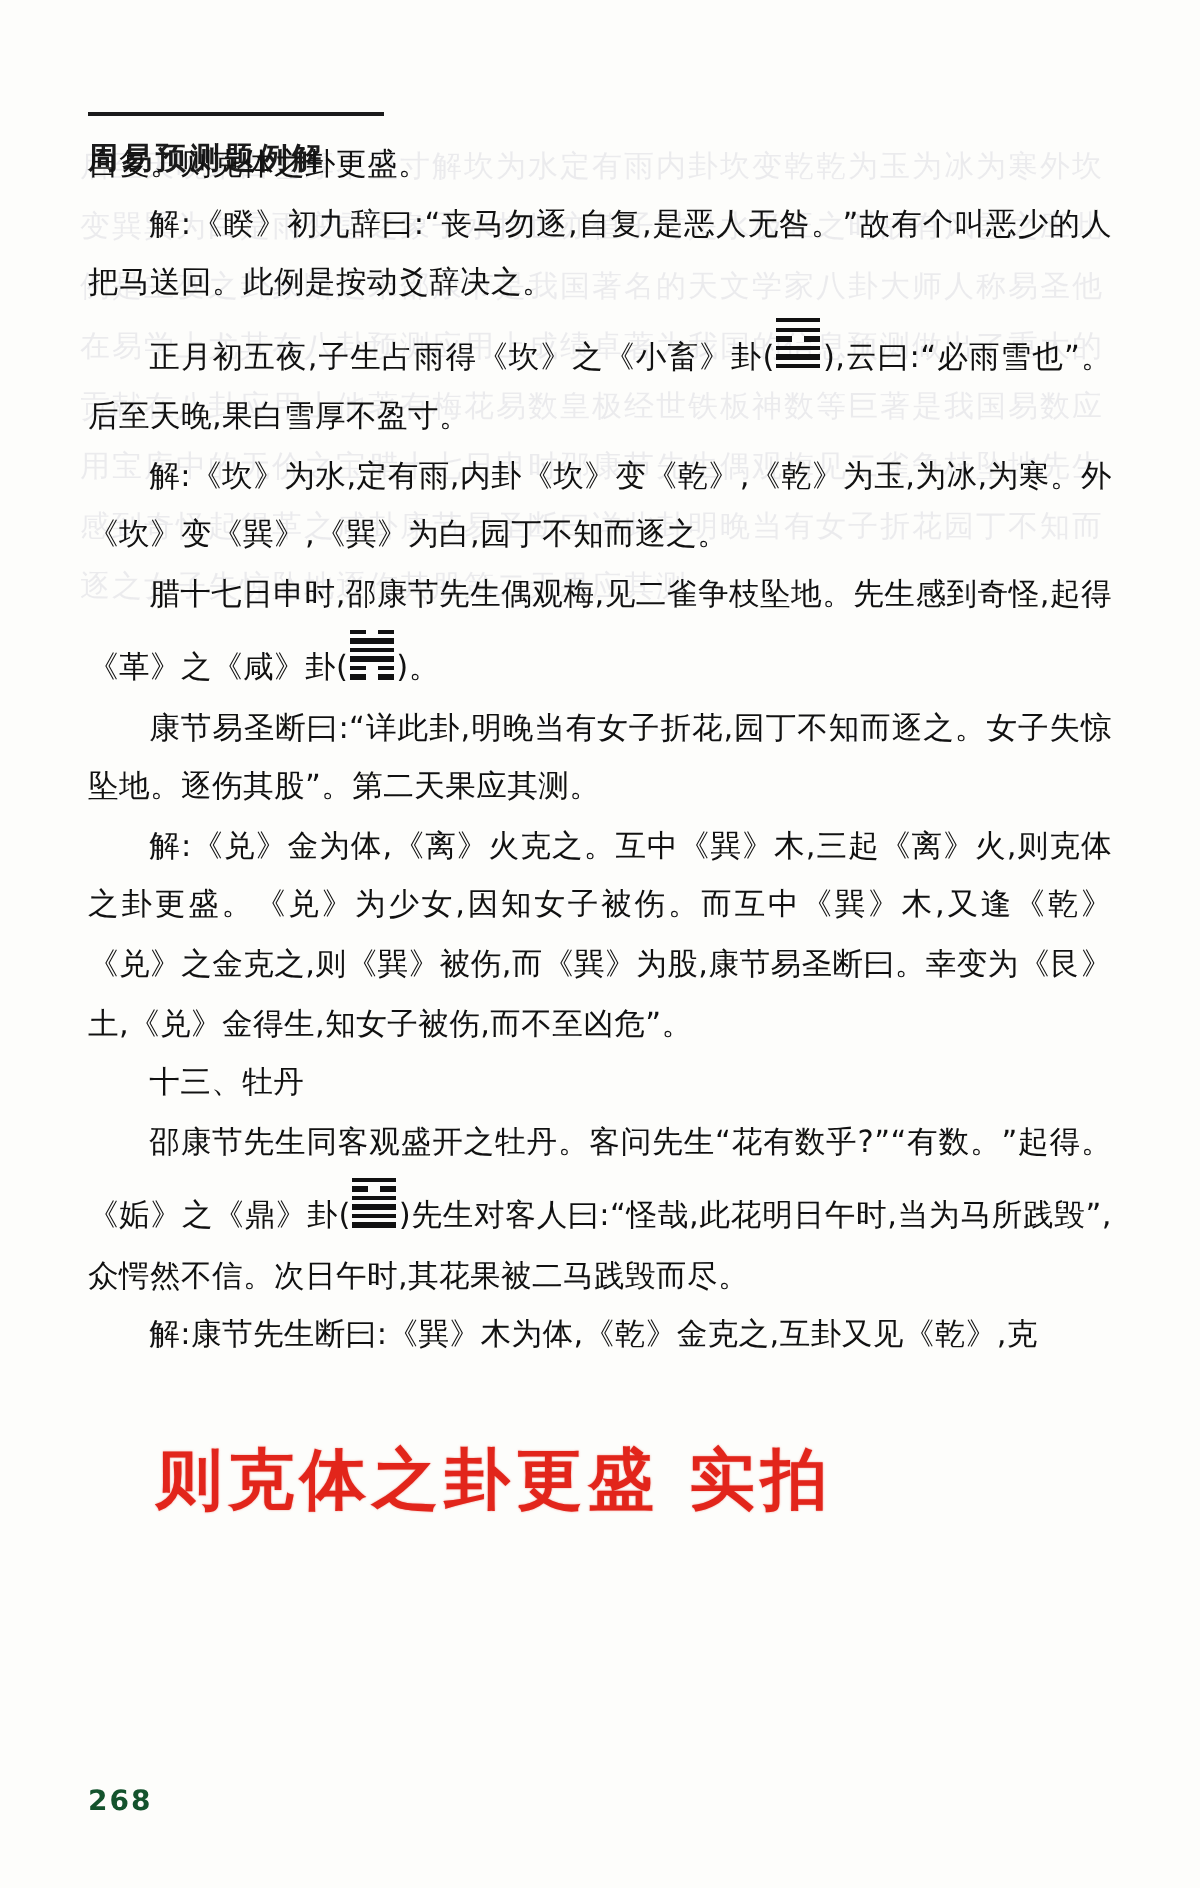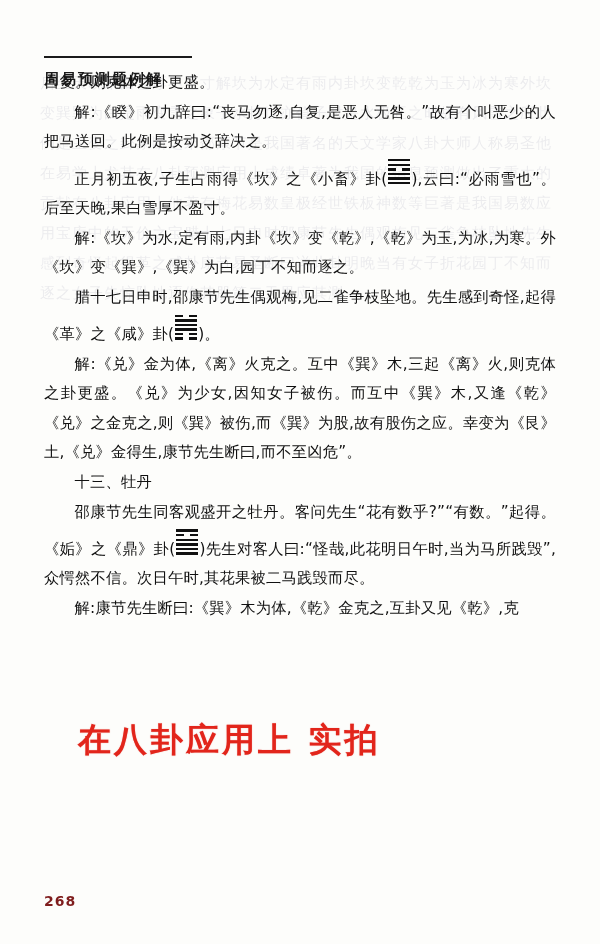--- a/index.html
+++ b/index.html
@@ -101,44 +101,45 @@
     color: #e2251b;
     letter-spacing: 3px;
     font-family: "DejaVu Sans", "Liberation Sans", sans-serif;
     text-shadow: 0 0 1px rgba(226,37,27,0.5);
   }
   .page-number {
     position: absolute;
     left: 44px;
     top: 893px;
     font-size: 14px;
-    color: #7f1d1d;
+    color: #14532d;
     font-weight: bold;
     letter-spacing: 1px;
   }
 </style>
 </head>
 <body>
 
 <div class="page">
 
   <div class="ghost-layer">后至天晚果白雪厚不盈寸解坎为水定有雨内卦坎变乾乾为玉为冰为寒外坎变巽巽为白是雨变雪之象子水持世亦值子时是水极旺之时故有风雪之应此例是主变之卦象断之宋邵康节是我国著名的天文学家八卦大师人称易圣他在易学上尤其在八卦预测应用上成绩卓著为我国的信息预测做出了重大的贡献在八卦应用上他著有梅花易数皇极经世铁板神数等巨著是我国易数应用宝库中的无价之宝腊十七日申时邵康节先生偶观梅见二雀争枝坠地先生感到奇怪起得革之咸卦康节易圣断曰详此卦明晚当有女子折花园丁不知而逐之女子失惊坠地逐伤其股第二天果应其测</div>
 
   <div class="header">周易预测题例解</div>
   <div class="header-rule"></div>
 
   <div class="body-text">
       <p>自复。则克体之卦更盛。</p>
       <p class="indent2">解:《睽》初九辞曰:“丧马勿逐,自复,是恶人无咎。”故有个叫恶少的人把马送回。此例是按动爻辞决之。</p>
       <p class="indent2"><span>正月初五夜,子生占雨得《坎》之《小畜》卦(</span><span class="gua-box"><span class="ln" style="display: block;"></span><span class="ln" style="display: block;"></span><span class="ln broken" style="display: block;"></span><span class="ln" style="display: block;"></span><span class="ln" style="display: block;"></span><span class="ln" style="display: block;"></span></span><span>),云曰:“必雨雪也”。后至天晚,果白雪厚不盈寸。</span></p>
       <p class="indent2">解:《坎》为水,定有雨,内卦《坎》变《乾》,《乾》为玉,为冰,为寒。外《坎》变《巽》,《巽》为白,园丁不知而逐之。</p>
       <p class="indent2"><span>腊十七日申时,邵康节先生偶观梅,见二雀争枝坠地。先生感到奇怪,起得《革》之《咸》卦(</span><span class="gua-box"><span class="ln broken" style="display: block;"></span><span class="ln" style="display: block;"></span><span class="ln" style="display: block;"></span><span class="ln" style="display: block;"></span><span class="ln broken" style="display: block;"></span><span class="ln broken" style="display: block;"></span></span><span>)。</span></p>
-      <p class="indent2">解:《兑》金为体,《离》火克之。互中《巽》木,三起《离》火,则克体之卦更盛。《兑》为少女,因知女子被伤。而互中《巽》木,又逢《乾》《兑》之金克之,则《巽》被伤,而《巽》为股,故有股伤之应。幸变为《艮》土,《兑》金得生,康节先生断曰,而不至凶危”。</p>
+      <p class="indent2">康节易圣断曰:“详此卦,明晚当有女子折花,园丁不知而逐之。女子失惊坠地。逐伤其股”。第二天果应其测。</p>
+      <p class="indent2">解:《兑》金为体,《离》火克之。互中《巽》木,三起《离》火,则克体之卦更盛。《兑》为少女,因知女子被伤。而互中《巽》木,又逢《乾》《兑》之金克之,则《巽》被伤,而《巽》为股,康节易圣断曰。幸变为《艮》土,《兑》金得生,知女子被伤,而不至凶危”。</p>
       <p class="indent2">十三、牡丹</p>
       <p class="indent2"><span>邵康节先生同客观盛开之牡丹。客问先生“花有数乎?”“有数。”起得。《姤》之《鼎》卦(</span><span class="gua-box"><span class="ln" style="display: block;"></span><span class="ln broken" style="display: block;"></span><span class="ln" style="display: block;"></span><span class="ln" style="display: block;"></span><span class="ln" style="display: block;"></span><span class="ln" style="display: block;"></span></span><span>)先生对客人曰:“怪哉,此花明日午时,当为马所践毁”,众愕然不信。次日午时,其花果被二马践毁而尽。</span></p>
       <p class="indent2">解:康节先生断曰:《巽》木为体,《乾》金克之,互卦又见《乾》,克</p>
     </div>
 
-  <div class="stamp">在八卦应用上    实拍</div>
+  <div class="stamp">则克体之卦更盛    实拍</div>
 
   <div class="page-number">268</div>
 
 </div>
 
 </body></html>

